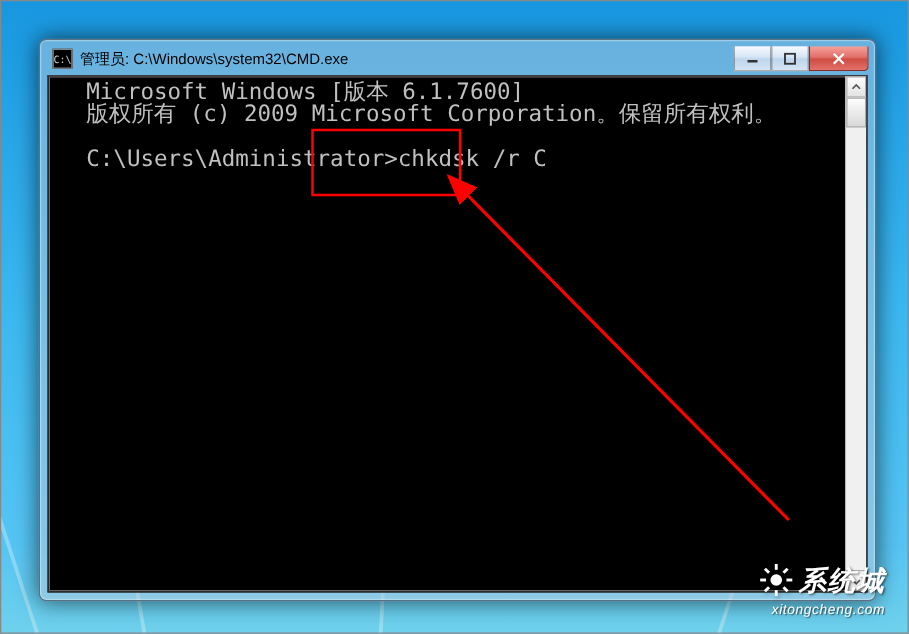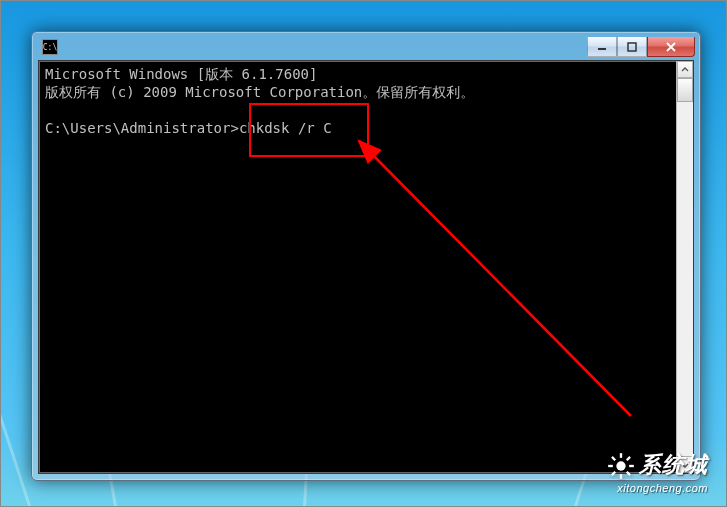--- a/index.html
+++ b/index.html
@@ -100,24 +100,25 @@
     border: 1px solid #3a3a3a;
     box-shadow: inset 0 0 0 1px #666;
     position: relative;
     overflow: hidden;
   }
   .console-inner {
     position: absolute;
     inset: 0;
     padding: 4px 6px;
     font-family: "NSimSun","SimSun","Consolas",monospace;
-    font-size: 14px;
+    font-size: 18px;
     line-height: 18px;
     color: #c0c0c0;
     white-space: pre;
+    margin-left: 24px;
   }
   .scrollbar {
     position: absolute;
     top: 0; right: 0; bottom: 0;
     width: 17px;
     background: #efefef;
     border-left: 1px solid #b8b8b8;
     display: flex;
     flex-direction: column;
   }
@@ -159,21 +160,21 @@
     height: 507px;
   }
 
   .watermark {
     position: absolute;
     right: 18px;
     bottom: 12px;
     text-align: right;
     color: #fff;
   }
-  .watermark .logo-row { display:flex; align-items:flex-end; justify-content:flex-end; gap:4px;}
+  .watermark .logo-row { display:flex; align-items:flex-start; justify-content:flex-end; gap:4px;}
   .watermark svg { filter: drop-shadow(1px 1px 2px rgba(0,0,0,0.5)); }
   .watermark .brand {
     font-size: 22px;
     font-weight: 700;
     font-style: italic;
     letter-spacing: 1px;
     text-shadow: 1px 1px 2px rgba(0,0,0,0.6);
   }
   .watermark .url {
     font-size: 11px;
@@ -190,20 +191,23 @@
 
 <div class="ray" style="left:40px; transform: rotate(-18deg);"></div>
 <div class="ray" style="left:120px; transform: rotate(-10deg);"></div>
 <div class="ray" style="left:300px; transform: rotate(3deg);"></div>
 <div class="ray" style="left:560px; transform: rotate(18deg);"></div>
 <div class="grass"></div>
 
 <div class="window">
   <div class="titlebar">
     <div class="icon-box">C:\</div>
+    <div class="title-text">
+      <span>管理员: </span><span>C:\Windows\system32\CMD.exe</span>
+    </div>
     <div class="win-controls">
       <div class="win-btn min">
         <svg width="10" height="10" viewBox="0 0 10 10">
             <rect x="1" y="6" width="8" height="2" fill="#333"></rect>
           </svg>
       </div>
       <div class="win-btn">
         <svg width="10" height="10" viewBox="0 0 10 10">
             <rect x="1" y="1" width="8" height="8" fill="none" stroke="#333" stroke-width="1.5"></rect>
           </svg>

